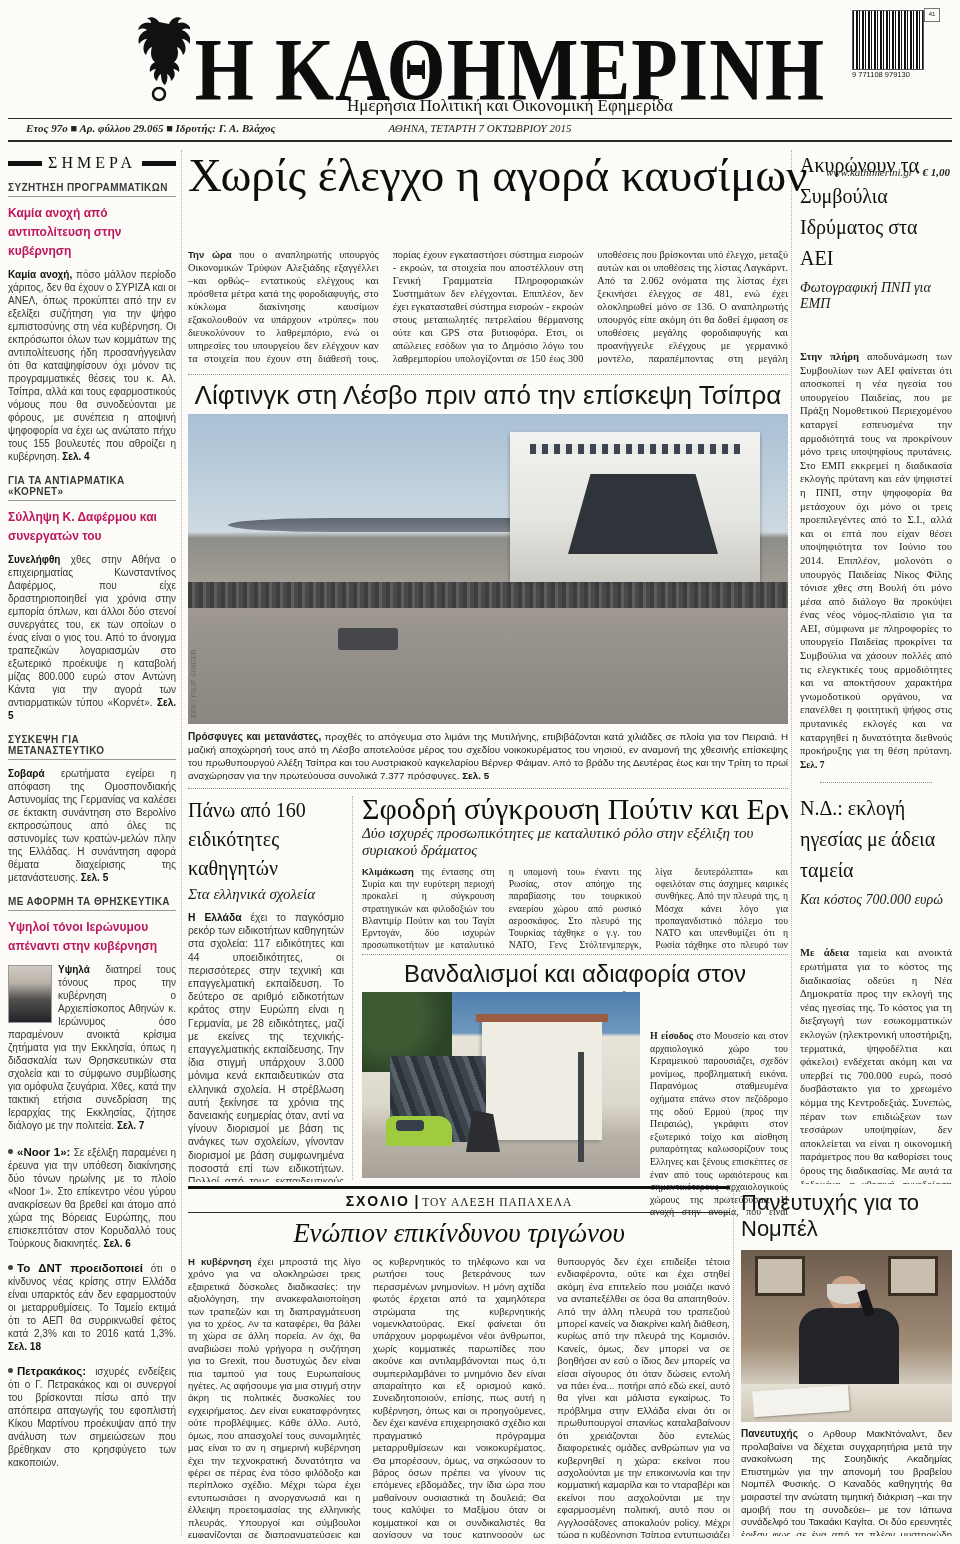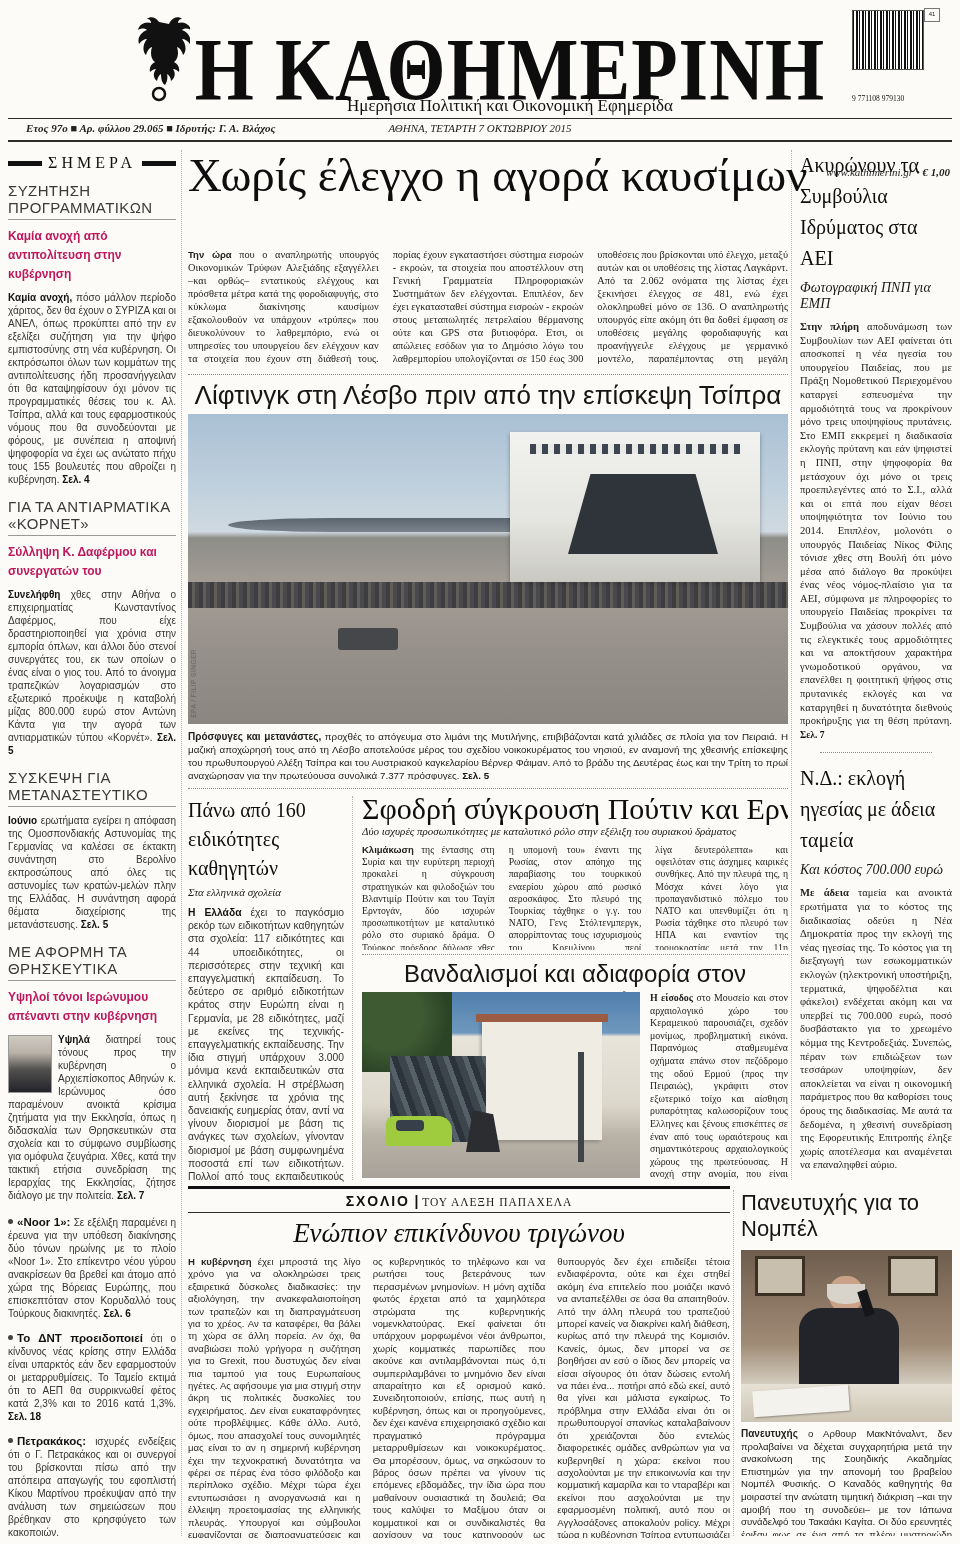--- a/index.html
+++ b/index.html
@@ -1,53 +1,53 @@
 <!DOCTYPE html>
 <html><head>
 <meta charset="utf-8">
 <style>
   html,body{margin:0;padding:0;background:#e8e8e6;}
   .page{position:relative;width:960px;height:1544px;background:#fcfbf8;margin:0 auto;overflow:hidden;
         font-family:"Liberation Sans",sans-serif;color:#1c1c1c;}
   .serif{font-family:"Liberation Serif",serif;}
-  .mono{font-family:Liberation Serif, serif;margin-top:24px;}
+  .mono{font-family:Liberation Sans, sans-serif;}
   .abs{position:absolute;}
   .just{text-align:justify;}
   .ov{overflow:hidden;}
   
   .mast-title{font-family:"Liberation Serif",serif;font-weight:700;font-size:76px;letter-spacing:1px;
               transform:scaleY(1.18);transform-origin:top;white-space:nowrap;text-align:center;color:#0d0d0d;}
   .mast-sub{font-family:"Liberation Serif",serif;font-size:17px;text-align:center;color:#111;}
   .rule{background:#2b2b2b;height:1px;}
   .dateline{font-family:"Liberation Serif",serif;font-style:italic;font-size:11px;color:#222;}
   .barcode{background:repeating-linear-gradient(90deg,#111 0 1px,#fff 1px 3px,#111 3px 5px,#fff 5px 6px);
            border:1px solid #555;}
   
-  .kicker{font-size:15px;font-weight:400;letter-spacing:.4px;color:#3a3a3a;border-bottom:1px solid #999;
+  .kicker{font-size:10px;font-weight:700;letter-spacing:.4px;color:#3a3a3a;border-bottom:1px solid #999;
           padding-bottom:3px;margin-bottom:7px;}
   .side-h{font-size:12px;line-height:19px;font-weight:700;color:#be185d;margin:0 0 7px;}
   .side-b{font-size:10px;line-height:13px;color:#333;}
   .side-b b{color:#111;}
   .pg{font-weight:700;color:#111;}
   .dotted{border-top:1px dotted #8d8d8d;height:0;}
   .vdot{border-left:1px dotted #b5b2ac;width:0;}
   .lead-h{font-family:"Liberation Serif",serif;font-size:47px;line-height:50px;color:#0e0e0e;white-space:nowrap;}
   .deck{font-family:"Liberation Serif",serif;font-style:italic;font-size:22px;color:#1a1a1a;}
   .bodyS{font-family:"Liberation Serif",serif;font-size:10.3px;line-height:13px;color:#222;}
   .bodyS b{font-family:"Liberation Sans",sans-serif;font-size:9.5px;}
   .cols3{display:flex;gap:14px;}
   .cols3>div{flex:1;}
   .photo-head{font-size:26px;font-weight:400;color:#151515;text-align:center;}
   .caption{font-size:9.8px;line-height:13px;color:#222;}
   .caption b{font-size:10px;}
   .rcol-h{font-family:"Liberation Serif",serif;font-size:20px;line-height:31px;color:#0e0e0e;}
   .rcol-sub{font-family:"Liberation Serif",serif;font-style:italic;font-size:14px;color:#1a1a1a;}
-  .rcol-b{font-family:"Liberation Serif",serif;font-size:10.6px;line-height:13.6px;color:#222;}
+  .rcol-b{font-family:"Liberation Serif",serif;font-size:10.6px;line-height:13.6px;color:#222;margin-top:38px;}
   .mid-h{font-family:"Liberation Serif",serif;font-size:20px;line-height:29px;color:#0e0e0e;}
-  .mid-sub{font-family:"Liberation Serif",serif;font-style:italic;font-size:11px;color:#1a1a1a;}
+  .mid-sub{font-family:"Liberation Serif",serif;font-style:italic;font-size:15px;color:#1a1a1a;}
   .sch-head{font-size:14px;letter-spacing:2px;font-weight:700;color:#111;}
   .sch-by{font-family:"Liberation Serif",serif;font-size:11.5px;letter-spacing:1px;color:#222;}
   .sch-title{font-family:"Liberation Serif",serif;font-style:italic;font-size:27px;text-align:center;color:#0e0e0e;}
   .sch-b{font-size:9.6px;line-height:12.4px;color:#2a2a2a;}
   .vcredit{font-size:6.5px;color:#666;writing-mode:vertical-rl;transform:rotate(180deg);letter-spacing:.5px;}
   .bullet-dot{display:inline-block;width:5px;height:5px;border-radius:50%;background:#444;margin-right:4px;vertical-align:2px;}
   .bullet-lead{font-weight:700;font-size:11.5px;color:#111;}
 </style>
 </head>
 <body>
@@ -99,21 +99,21 @@
     </div>
 
     <div style="margin-top:12px;">
       <div class="kicker">ΓΙΑ ΤΑ ΑΝΤΙΑΡΜΑΤΙΚΑ «ΚΟΡΝΕΤ»</div>
       <div class="side-h">Σύλληψη Κ. Δαφέρμου και συνεργατών του</div>
       <div class="side-b just"><b>Συνελήφθη</b> <span>χθες στην Αθήνα ο επιχειρηματίας Κωνσταντίνος Δαφέρμος, που είχε δραστηριοποιηθεί για χρόνια στην εμπορία όπλων, και άλλοι δύο στενοί συνεργάτες του, εκ των οποίων ο ένας είναι ο γιος του. Από το άνοιγμα τραπεζικών λογαριασμών στο εξωτερικό προέκυψε η καταβολή μίζας 800.000 ευρώ στον Αντώνη Κάντα για την αγορά των αντιαρματικών τύπου «Κορνέτ».</span> <span class="pg">Σελ. 5</span></div>
     </div>
 
     <div style="margin-top:12px;">
       <div class="kicker">ΣΥΣΚΕΨΗ ΓΙΑ ΜΕΤΑΝΑΣΤΕΥΤΙΚΟ</div>
-      <div class="side-b just"><b>Ιούνιο</b> <span>ερωτήματα εγείρει η απόφαση της Ομοσπονδιακής Αστυνομίας της Γερμανίας να καλέσει σε έκτακτη συνάντηση στο Βερολίνο εκπροσώπους από όλες τις αστυνομίες των κρατών-μελών πλην της Ελλάδας. Η συνάντηση αφορά θέματα διαχείρισης της μετανάστευσης.</span> <span class="pg">Σελ. 5</span></div>
+      <div class="side-b just"><b>Σοβαρά</b> <span>ερωτήματα εγείρει η απόφαση της Ομοσπονδιακής Αστυνομίας της Γερμανίας να καλέσει σε έκτακτη συνάντηση στο Βερολίνο εκπροσώπους από όλες τις αστυνομίες των κρατών-μελών πλην της Ελλάδας. Η συνάντηση αφορά θέματα διαχείρισης της μετανάστευσης.</span> <span class="pg">Σελ. 5</span></div>
     </div>
 
     <div style="margin-top:12px;">
       <div class="kicker">ΜΕ ΑΦΟΡΜΗ ΤΑ ΘΡΗΣΚΕΥΤΙΚΑ</div>
       <div class="side-h">Υψηλοί τόνοι Ιερώνυμου απέναντι στην κυβέρνηση</div>
       <div class="side-b just">
         <span style="float:left;width:42px;height:56px;margin:2px 6px 2px 0;background:linear-gradient(180deg,#cfcac2 0%,#b9b2a8 30%,#51504e 60%,#23242a 100%);border:1px solid #999;"></span>
         <b>Υψηλά</b> <span>διατηρεί τους τόνους προς την κυβέρνηση ο Αρχιεπίσκοπος Αθηνών κ. Ιερώνυμος όσο παραμένουν ανοικτά κρίσιμα ζητήματα για την Εκκλησία, όπως η διδασκαλία των Θρησκευτικών στα σχολεία και το σύμφωνο συμβίωσης για ομόφυλα ζευγάρια. Χθες, κατά την τακτική ετήσια συνεδρίαση της Ιεραρχίας της Εκκλησίας, ζήτησε διάλογο με την πολιτεία.</span> <span class="pg">Σελ. 7</span>
       </div>
     </div>

